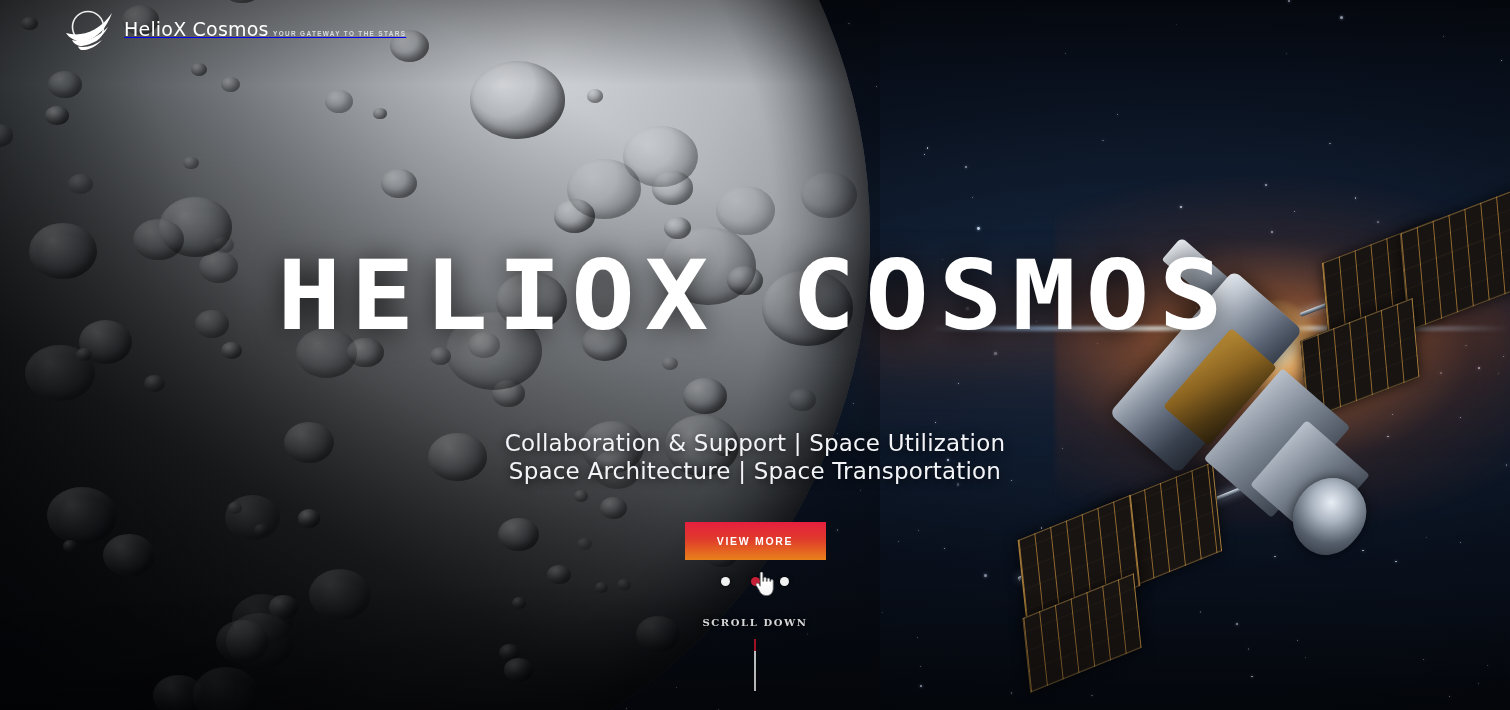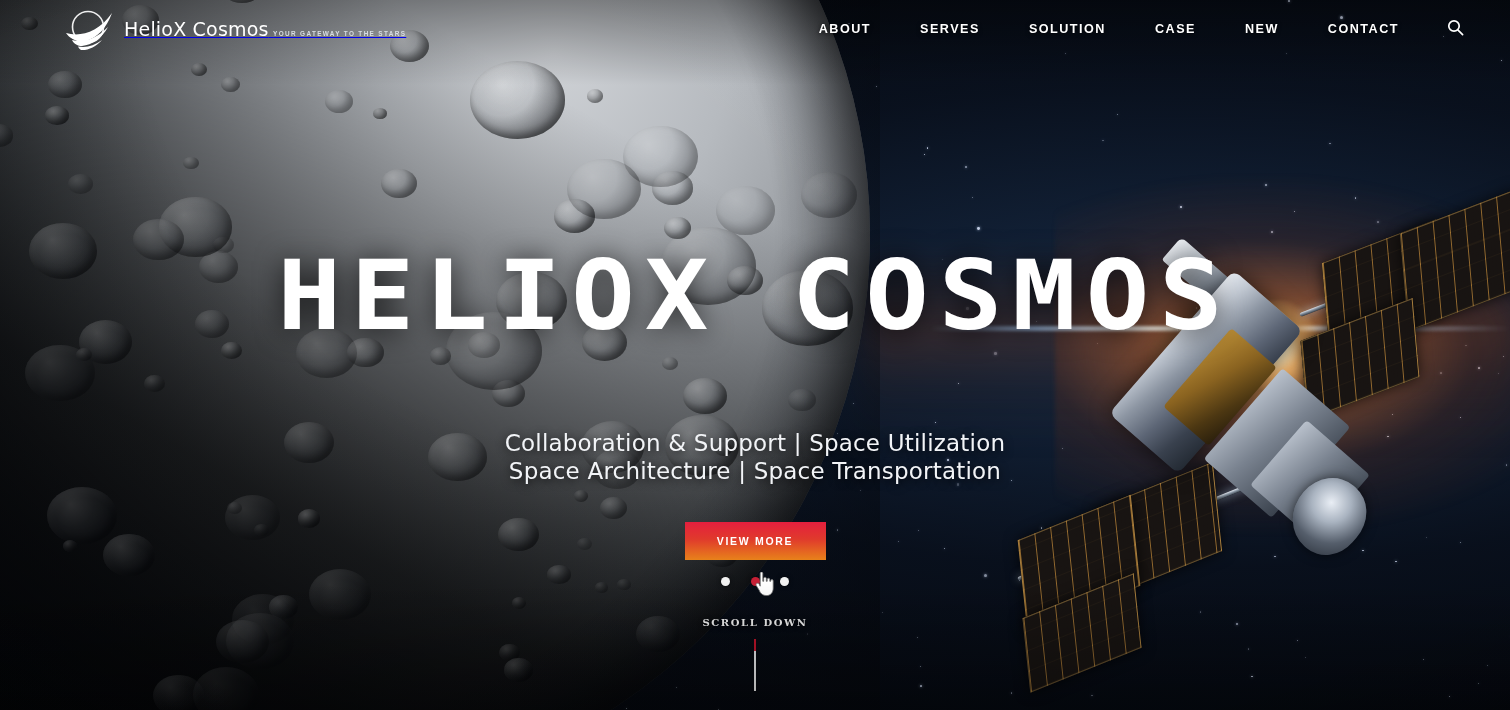--- a/index.html
+++ b/index.html
@@ -504,36 +504,20 @@
           <path d="M8 33 C20 36 32 32 44 20 C38 31 28 38 18 39 C14 39 10 37 8 33 Z" fill="#ffffff"></path>
           <path d="M14 39.5 C22 41 30 39 38 33 C32 40 24 43.5 17 43 C15.6 42 14.6 41 14 39.5 Z" fill="#ffffff"></path>
         </svg>
       </span>
       <span class="logo-text">
         <span class="logo-title">HelioX Cosmos</span>
         <span class="logo-sub">YOUR GATEWAY TO THE STARS</span>
       </span>
     </a>
 
-    <nav class="nav">
-      <a href="#">ABOUT</a>
-      <a href="#">SERVES</a>
-      <a href="#">SOLUTION</a>
-      <a href="#">CASE</a>
-      <a href="#">NEW</a>
-      <a href="#">CONTACT</a>
-      <span class="search-btn">
-        <span>
-          <svg width="17" height="17" viewBox="0 0 17 17" aria-hidden="true">
-            <circle cx="7" cy="7" r="5.2" fill="none" stroke="#ffffff" stroke-width="1.7"></circle>
-            <line x1="10.8" y1="10.8" x2="15.6" y2="15.6" stroke="#ffffff" stroke-width="1.7" stroke-linecap="round"></line>
-          </svg>
-        </span>
-      </span>
-    </nav>
   </div>
 
   <div class="hero">
 
     <div class="hero-title">HELIOX COSMOS</div>
 
     <div class="hero-sub">
       <div>Collaboration &amp; Support |  Space Utilization</div>
       <div>Space Architecture  |  Space Transportation</div>
     </div>

